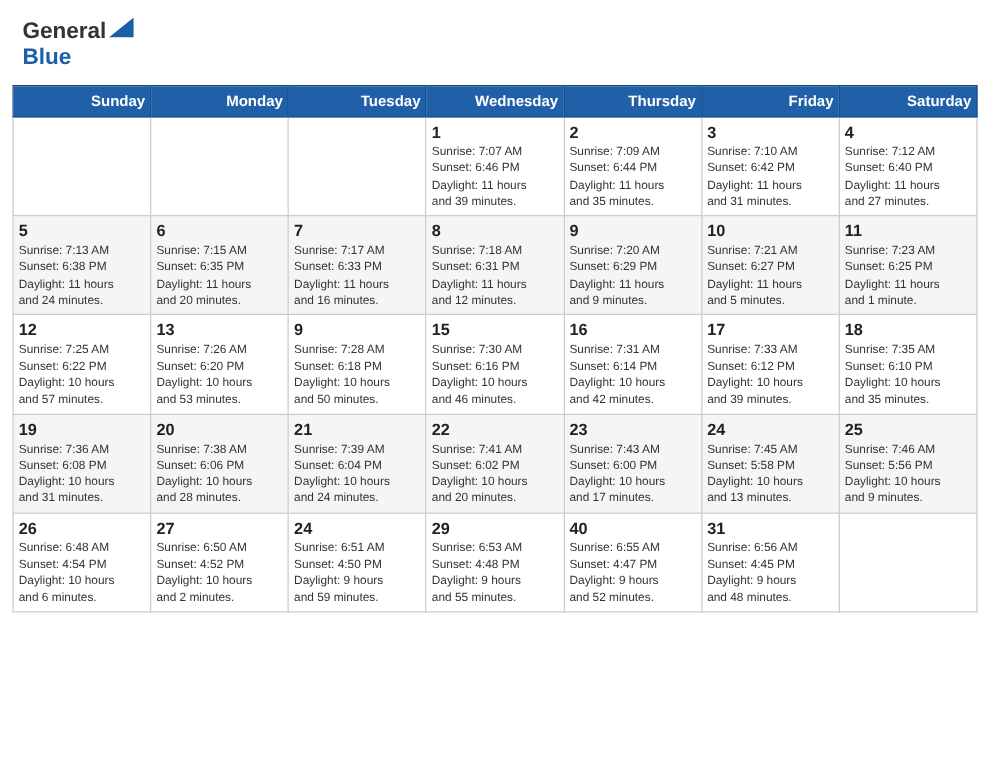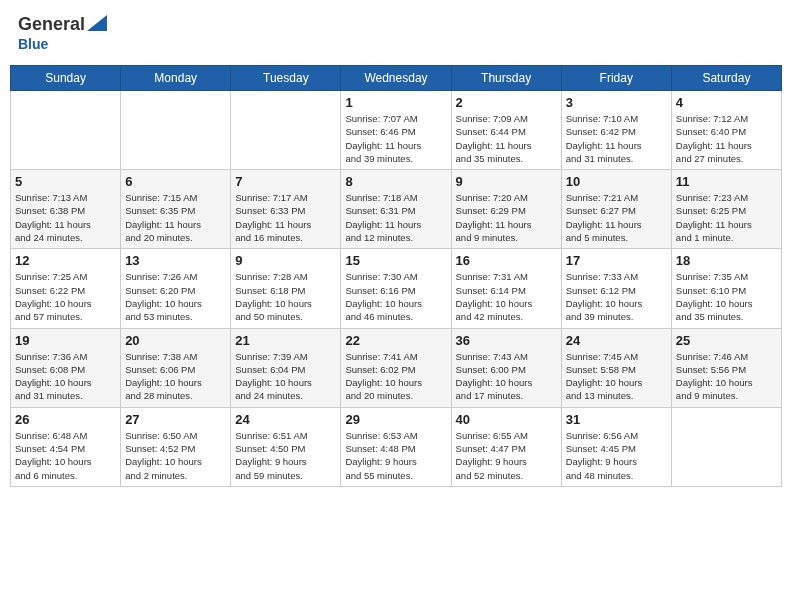--- a/index.html
+++ b/index.html
@@ -21,21 +21,21 @@
       display: flex;
       flex-direction: column;
       align-items: flex-start;
     }
     .logo-general {
       font-size: 18px;
       font-weight: bold;
       color: #333;
     }
     .logo-blue {
-      font-size: 14px;
+      font-size: 18px;
       font-weight: bold;
       color: #1a5fa8;
     }
     .logo-line {
       display: flex;
       align-items: center;
     }
     .title-block {
       text-align: right;
     }
@@ -50,23 +50,23 @@
     }
     .calendar {
       width: 100%;
       border-collapse: collapse;
       border: 1px solid #ccc;
     }
     .calendar th {
       background-color: #2060a8;
       color: white;
       font-size: 12px;
-      font-weight: normal;
+      font-weight: bold;
       padding: 5px 4px;
-      text-align: center;
+      text-align: right;
       border: 1px solid #1a4f8a;
     }
     .calendar td {
       vertical-align: top;
       width: calc(100% / 7);
       border: 1px solid #ccc;
       padding: 4px;
       min-height: 80px;
       background: #fff;
     }
@@ -215,21 +215,21 @@
         </td>
         <td>
           <span class="day-number">21</span>
           <div class="day-info">Sunrise: 7:39 AM<br>Sunset: 6:04 PM<br>Daylight: 10 hours<br>and 24 minutes.</div>
         </td>
         <td>
           <span class="day-number">22</span>
           <div class="day-info">Sunrise: 7:41 AM<br>Sunset: 6:02 PM<br>Daylight: 10 hours<br>and 20 minutes.</div>
         </td>
         <td>
-          <span class="day-number">36</span>
+          <span class="day-number">23</span>
           <div class="day-info">Sunrise: 7:43 AM<br>Sunset: 6:00 PM<br>Daylight: 10 hours<br>and 17 minutes.</div>
         </td>
         <td>
           <span class="day-number">24</span>
           <div class="day-info">Sunrise: 7:45 AM<br>Sunset: 5:58 PM<br>Daylight: 10 hours<br>and 13 minutes.</div>
         </td>
         <td>
           <span class="day-number">25</span>
           <div class="day-info">Sunrise: 7:46 AM<br>Sunset: 5:56 PM<br>Daylight: 10 hours<br>and 9 minutes.</div>
         </td>

